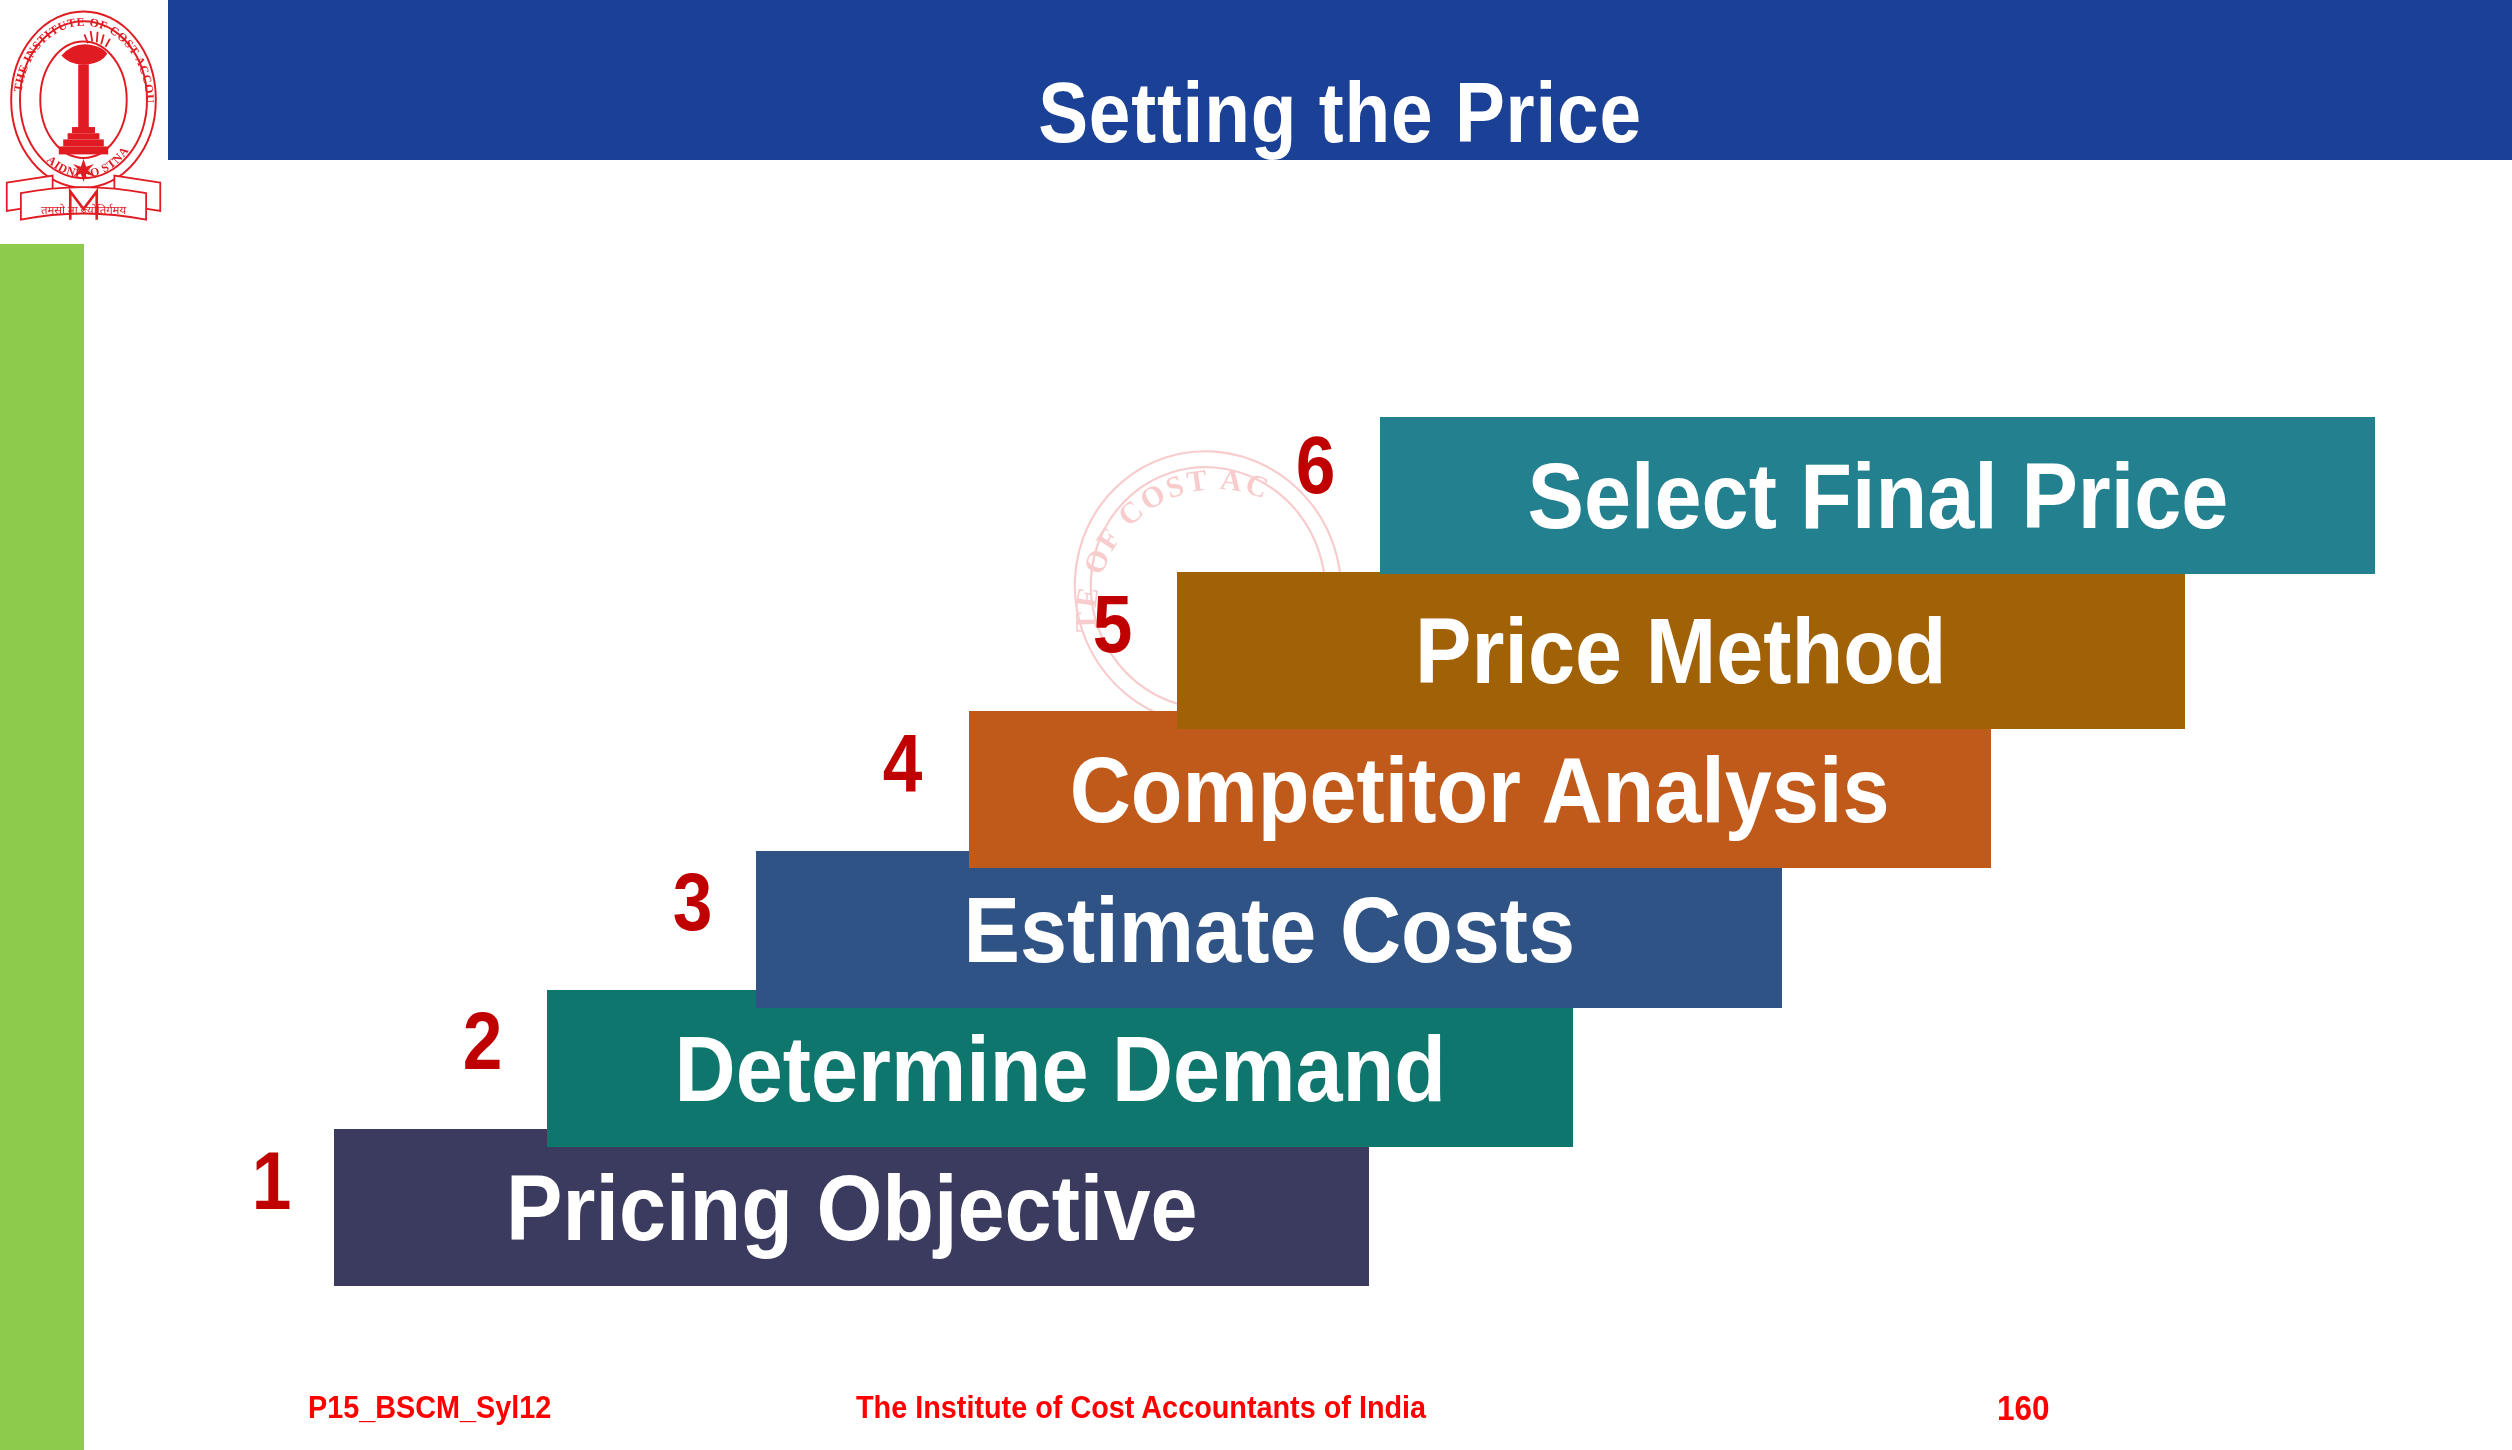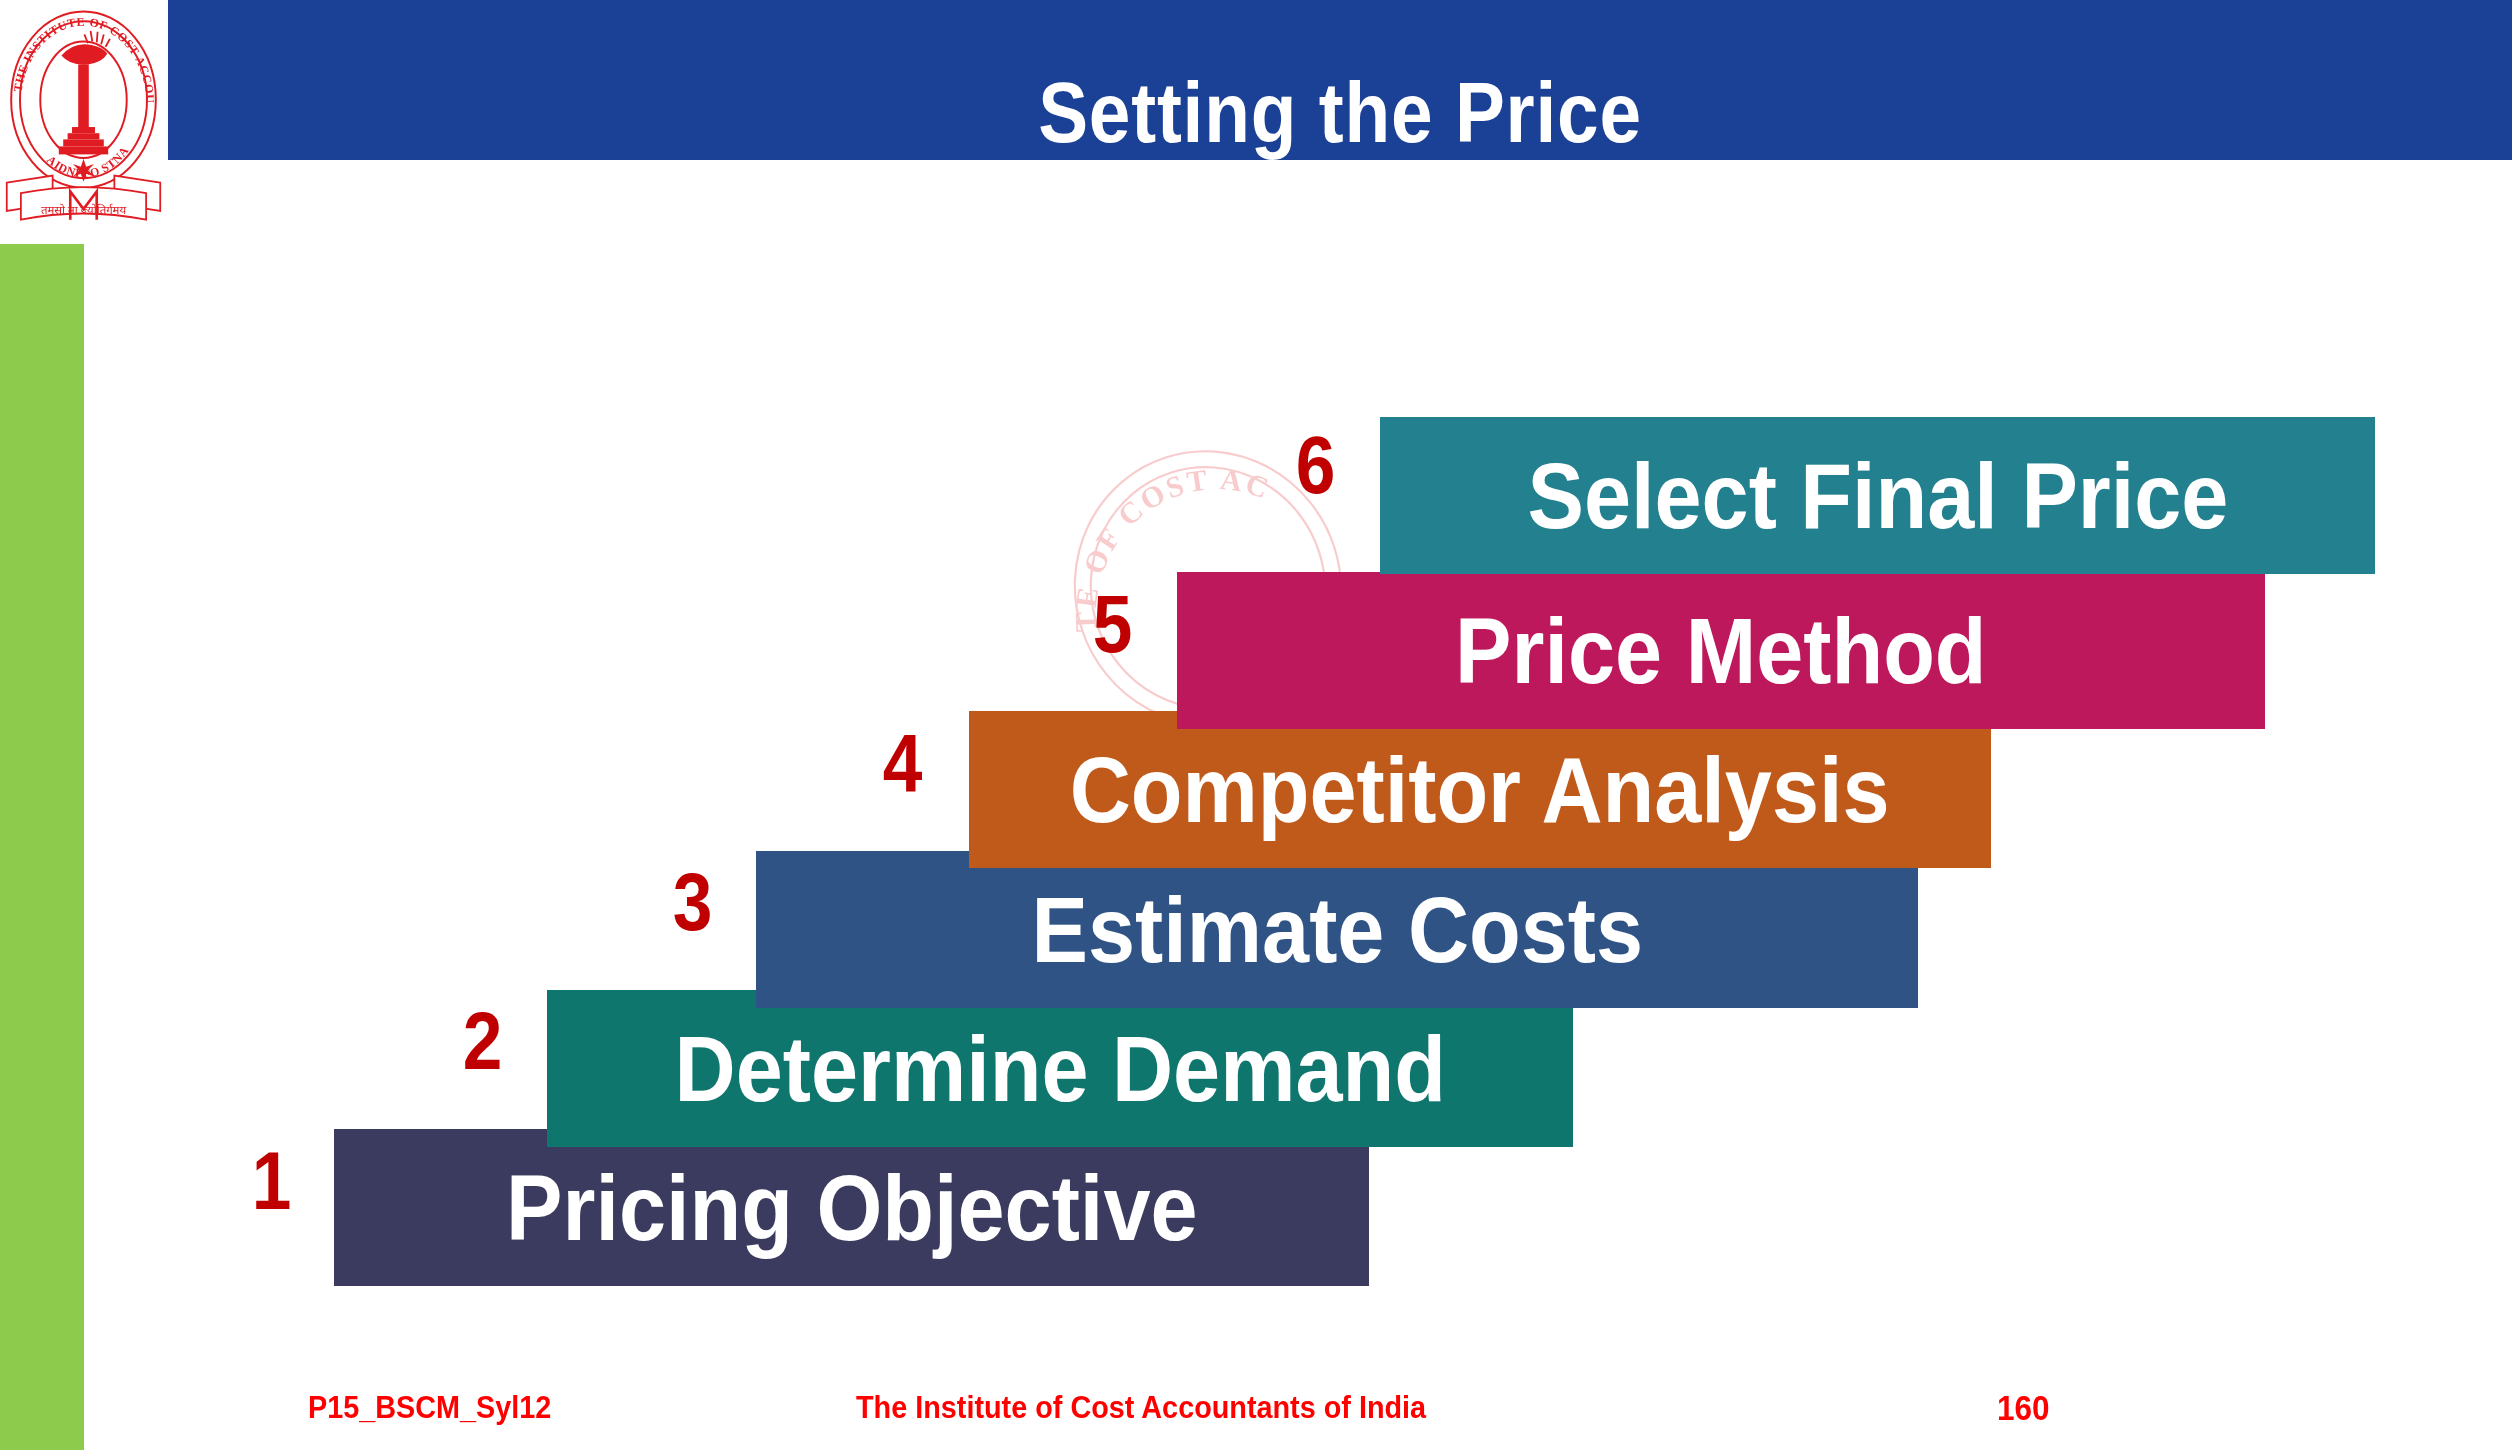--- a/index.html
+++ b/index.html
@@ -221,31 +221,31 @@
   <div class="step" style="left:334px; top:1101px; width:1035px; height:157px; background:#3B3B5F;">
     <span class="step-label">Pricing Objective</span>
   </div>
   <div class="step-number" style="left:249px; top:1141px;">1</div>
 
   <div class="step" style="left:547px; top:962px; width:1026px; height:157px; background:#0f766e;">
     <span class="step-label">Determine Demand</span>
   </div>
   <div class="step-number" style="left:460px; top:1001px;">2</div>
 
-  <div class="step" style="left:756px; top:823px; width:1162px; height:157px; background:#2E5384;">
+  <div class="step" style="left:756px; top:823px; width:1026px; height:157px; background:#2E5384;">
     <span class="step-label">Estimate Costs</span>
   </div>
   <div class="step-number" style="left:670px; top:862px;">3</div>
 
   <div class="step" style="left:969px; top:683px; width:1022px; height:157px; background:#C05A1B;">
     <span class="step-label">Competitor Analysis</span>
   </div>
   <div class="step-number" style="left:880px; top:723px;">4</div>
 
-  <div class="step" style="left:1177px; top:544px; width:1088px; height:157px; background:#be185d;">
+  <div class="step" style="left:1177px; top:544px; width:1008px; height:157px; background:#a16207;">
     <span class="step-label">Price Method</span>
   </div>
   <div class="step-number" style="left:1090px; top:584px;">5</div>
 
   <div class="step" style="left:1380px; top:389px; width:995px; height:157px; background:#23808F;">
     <span class="step-label">Select Final Price</span>
   </div>
   <div class="step-number" style="left:1293px; top:425px;">6</div>
 
 </div>

